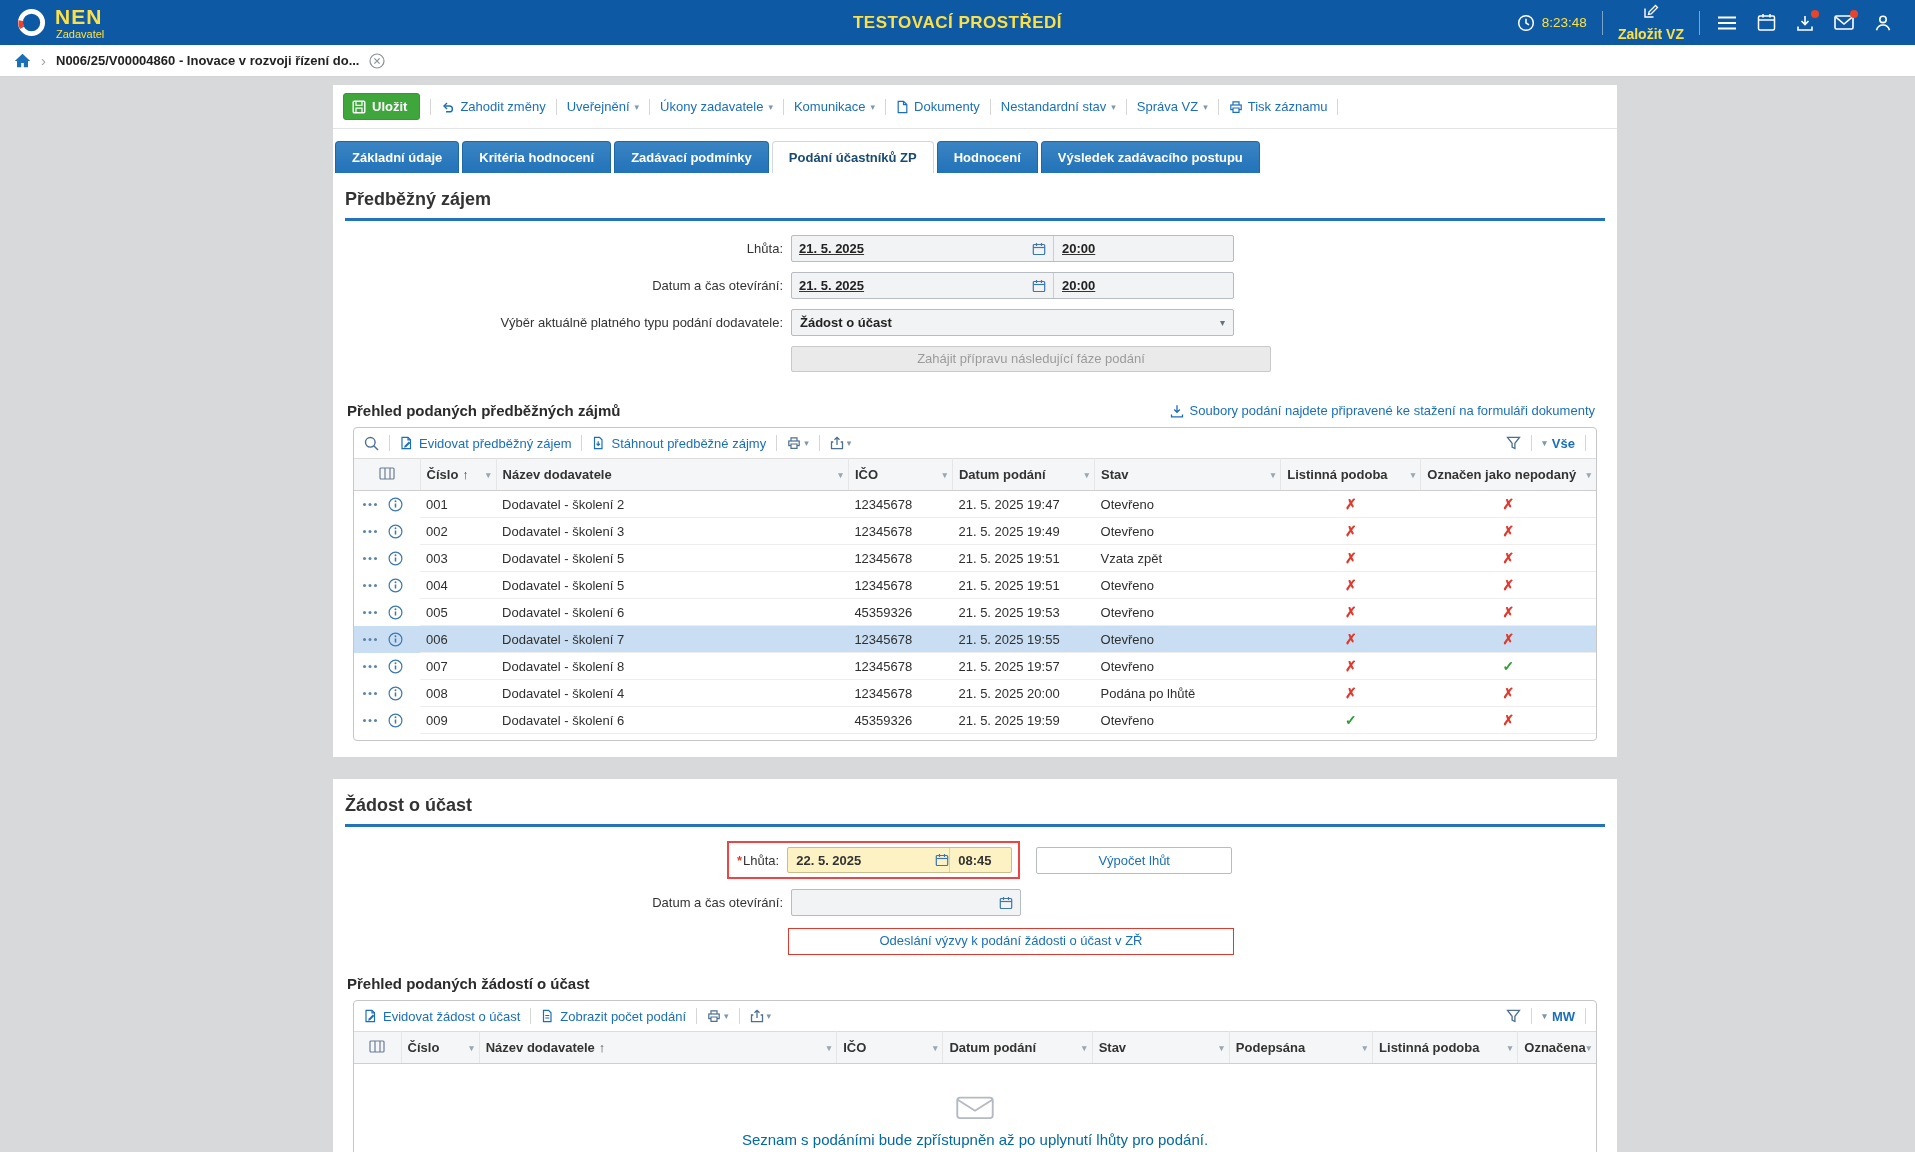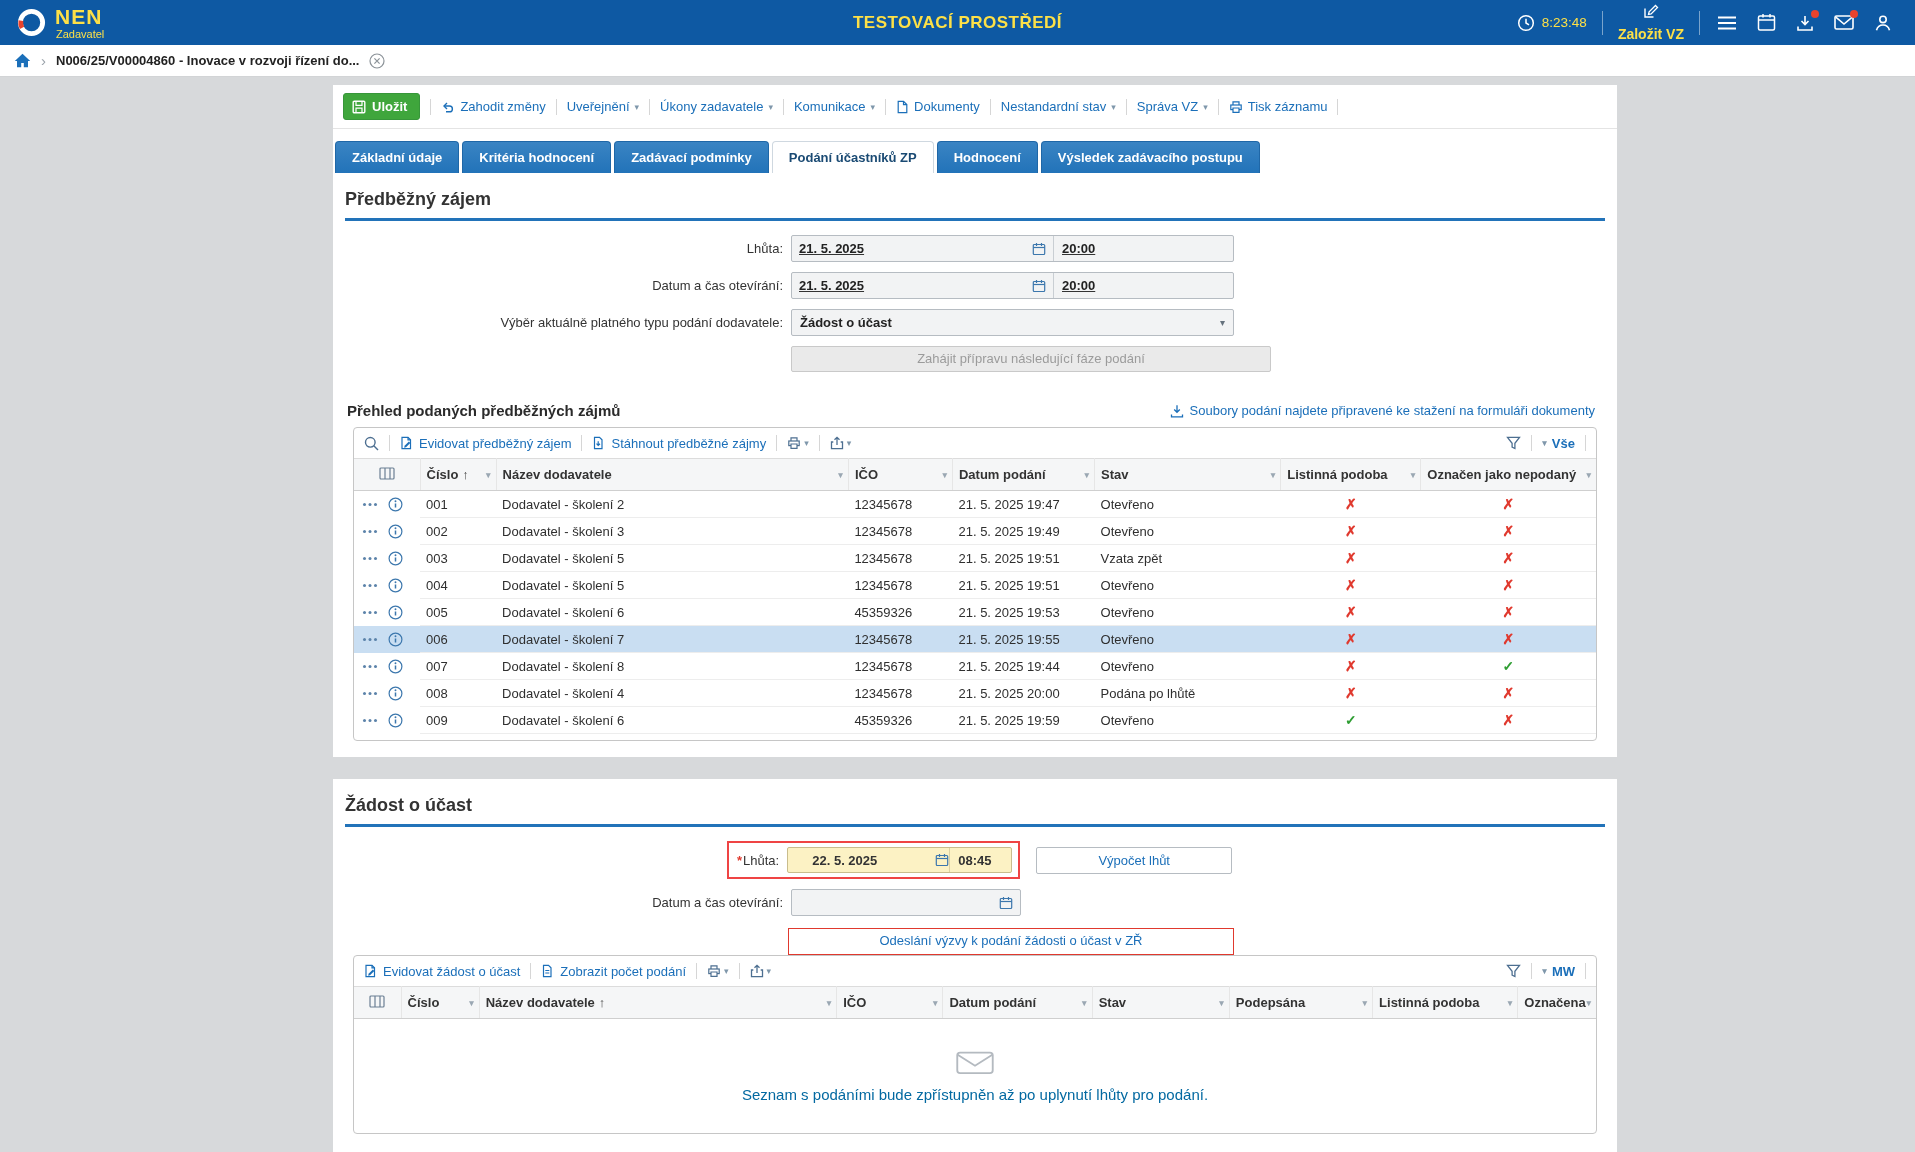--- a/index.html
+++ b/index.html
@@ -119,21 +119,21 @@
   .red-row { margin-left: 394px; }
   .red-wrap {
     display: inline-flex; align-items: center; gap: 8px;
     border: 2px solid #ef4444; padding: 4px 6px 4px 8px;
   }
   .req { color: #e0392e; font-weight: bold; margin-right: 1px; }
   .yellow-group {
     display: flex; align-items: stretch; height: 26px; width: 225px;
     border: 1px solid #c9bd8d; background: #fcf2c4; border-radius: 2px; cursor: pointer;
   }
-  .yg-date { flex: 1; display: flex; align-items: center; padding: 0 24px; font-weight: bold; }
+  .yg-date { flex: 1; display: flex; align-items: center; padding: 0 8px; font-weight: bold; }
   .yellow-group .yg-cal { display: flex; align-items: center; }
   .yg-time { width: 62px; flex: none; border-left: 1px solid #ddd2a4; display: flex; align-items: center; padding: 0 8px; font-weight: bold; }
   .btn-light {
     height: 27px; width: 196px; margin-left: 16px;
     border: 1px solid #b6bcc2; background: #fff; color: #1b6fb9;
     text-align: center; line-height: 25px; border-radius: 2px; cursor: pointer;
   }
   .btn-red-outline {
     margin: 12px 0 0 455px; width: 446px; height: 27px;
     border: 1.5px solid #e0392e; background: #fff; color: #1b6fb9;
@@ -752,21 +752,21 @@
                 <svg width="15" height="15" viewBox="0 0 15 15">
                   <circle cx="7.5" cy="7.5" r="6.4" fill="none" stroke="#3c77ad" stroke-width="1.2"></circle>
                   <path d="M7.5 6.6v4" stroke="#3c77ad" stroke-width="1.5"></path>
                   <circle cx="7.5" cy="4.3" r=".95" fill="#3c77ad"></circle>
                 </svg>
               </span>
             </td>
             <td>007</td>
             <td>Dodavatel - školení 8</td>
             <td>12345678</td>
-            <td>21. 5. 2025 19:44</td>
+            <td>21. 5. 2025 19:57</td>
             <td>Otevřeno</td>
             <td class="c-mark"><span class="mark no">✗</span></td>
             <td class="c-mark"><span class="mark yes">✓</span></td>
           </tr>
 
           <tr class="grid-row">
             <td class="c-icons">
               <span class="row-menu">
                 <svg width="16" height="5" viewBox="0 0 16 5">
                   <circle cx="2.5" cy="2.5" r="1.5" fill="#5c83aa"></circle>
@@ -860,20 +860,23 @@
                 <path d="M4.5 1v3M9.5 1v3" stroke="currentColor" stroke-width="1.2"></path>
               </svg>
           </span>
         </span>
       </div>
     </div>
 
     <div class="btn-red-outline">Odeslání výzvy k podání žádosti o účast v ZŘ</div>
   </div>
 
+  <div class="tbl-head-row">
+    <div class="tbl-title">Přehled podaných žádostí o účast</div>
+  </div>
 
   <div class="grid">
     <div class="grid-toolbar">
       <a class="gt-link">
         <span style="display:flex;">
           <svg width="14" height="14" viewBox="0 0 14 14">
               <path d="M2 1.3h6l2.5 2.5v8.9H2z" fill="none" stroke="currentColor" stroke-width="1.2"></path>
               <path d="M8 1.3V3.8h2.5" fill="none" stroke="currentColor" stroke-width="1.2"></path>
               <path d="M4.6 9.8l4.3-4.3 1.4 1.4-4.3 4.3-1.9.5z" fill="currentColor"></path>
             </svg>

